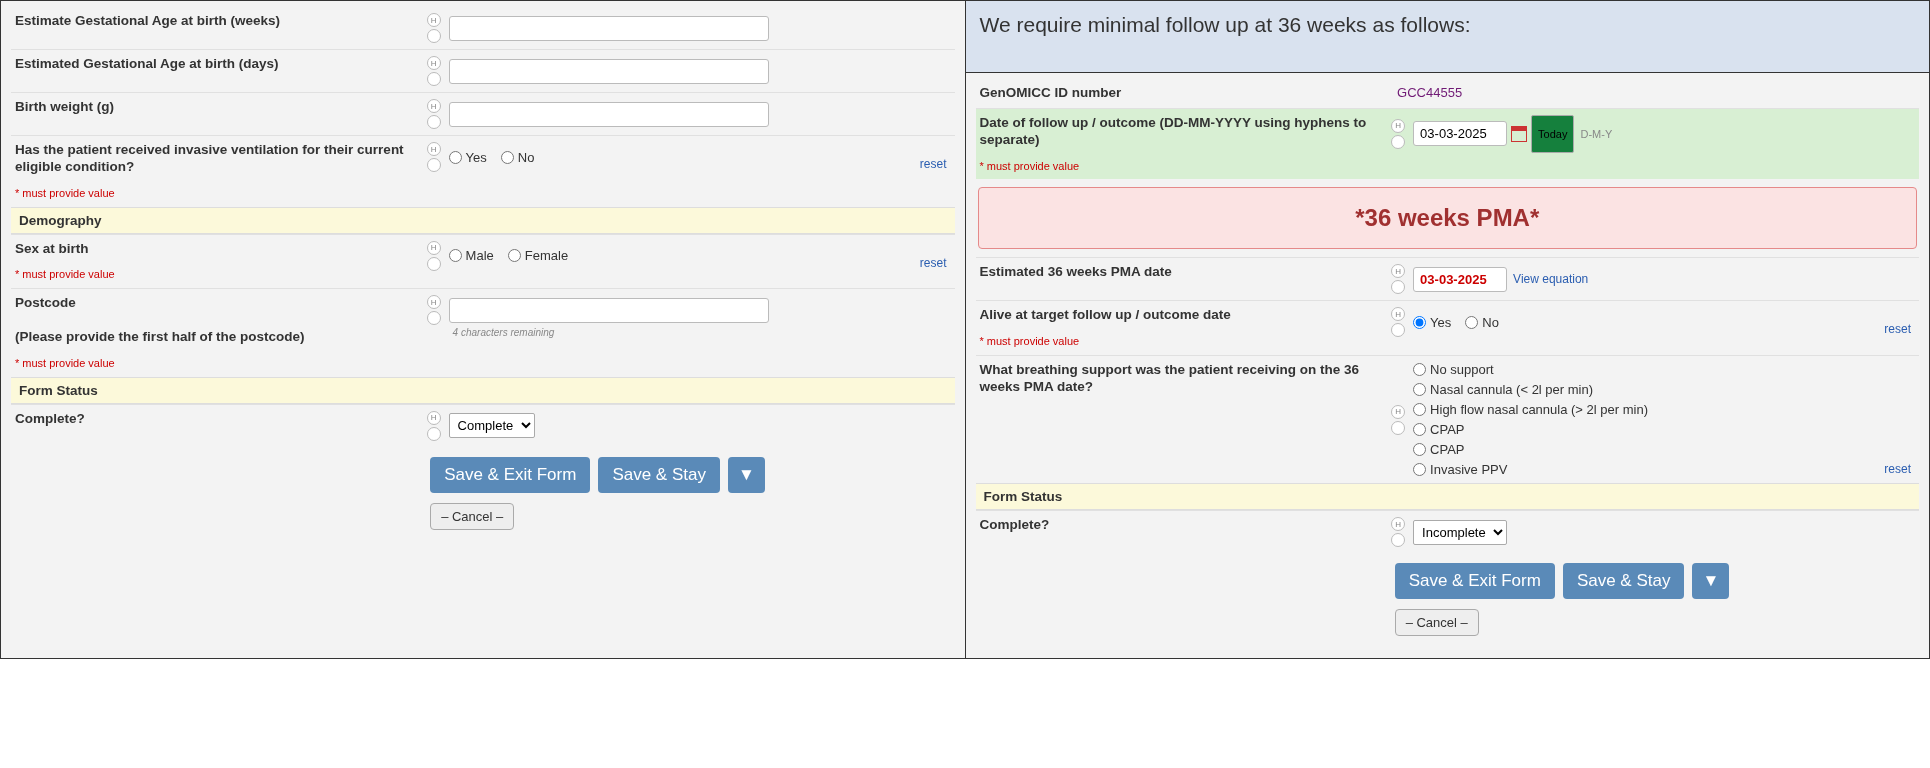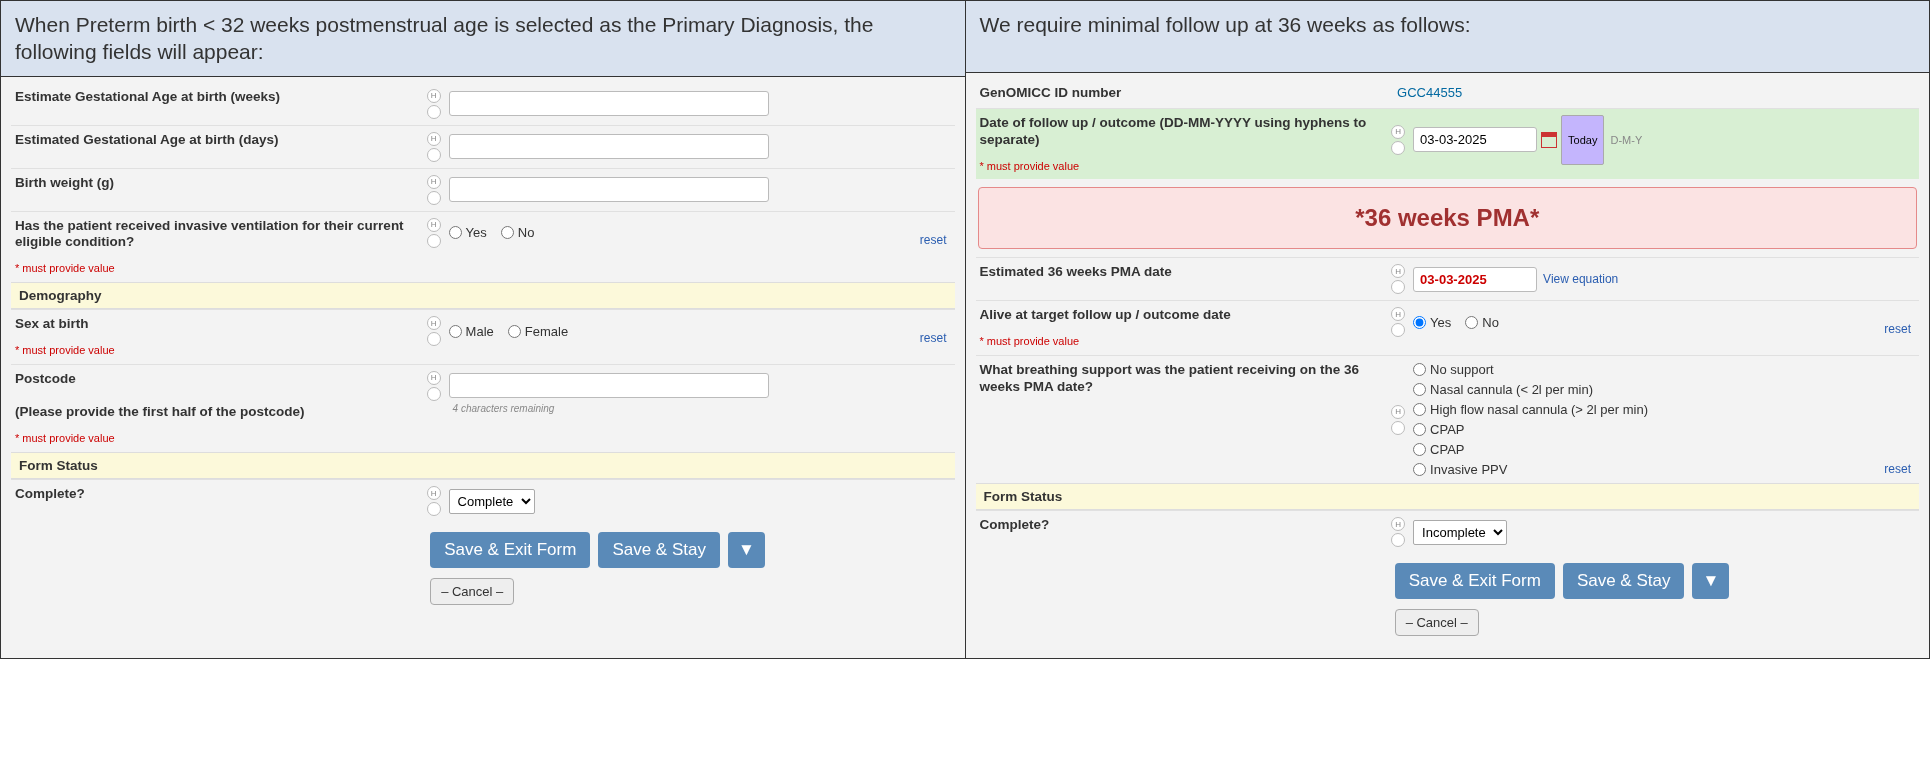--- a/index.html
+++ b/index.html
@@ -11,51 +11,50 @@
   .form-area { background: #f3f3f3; flex: 1; padding: 6px 10px 12px 10px; }
   .row { display: flex; align-items: flex-start; padding: 6px 4px; border-top: 1px solid #e0e0e0; }
   .row:first-child { border-top: none; }
   .row.green { background: #d8efd3; }
   .label-col { flex: 0 0 44%; padding-right: 8px; font-weight: bold; font-size: 13.5px; line-height: 1.25; }
   .must { color: #c00; font-size: 11px; font-weight: normal; display: block; margin-top: 11px; }
   .input-col { flex: 1; display: flex; align-items: center; position: relative; }
   .bubbles { display: flex; flex-direction: column; gap: 2px; margin-right: 8px; font-size: 10px; color: #888; }
   .bub { width: 14px; height: 14px; border: 1px solid #bbb; border-radius: 50%; display: inline-flex; align-items: center; justify-content: center; background: #fff; font-size: 8px; }
   input[type=text] { border: 1px solid #bbb; border-radius: 3px; padding: 4px 6px; font-size: 13px; width: 320px; background: #fff; }
-  input[type=text].narrow { width: 124px; }
+  input[type=text].narrow { width: 94px; }
   input[type=text].redtext { color: #c00; font-weight: bold; }
   .hint { color: #888; font-size: 10px; margin-left: 4px; margin-top: 2px; font-style: italic; }
   .reset { position: absolute; right: 4px; bottom: 1px; color: #2a5db0; font-size: 12px; cursor: pointer; }
   .radio-group { display: flex; flex-direction: column; gap: 5px; }
   .radio-group.inline { flex-direction: row; gap: 14px; }
   .radio-item { display: flex; align-items: center; gap: 4px; font-size: 13px; }
   .radio-item input { margin: 0; }
   .section-bar { background: #fcf9da; border-top: 1px solid #ddd; border-bottom: 1px solid #ddd; padding: 5px 8px; font-weight: bold; font-size: 13.5px; }
   .red-banner { border: 1px solid #e58a8a; background: #fbe3e3; color: #a03030; text-align: center; font-size: 24px; font-weight: 600; padding: 16px; margin: 8px 2px; border-radius: 4px; }
   .btn-row { padding: 10px 4px 6px 4px; display: flex; gap: 8px; align-items: center; margin-left: 44%; }
   .btn { border: none; border-radius: 4px; padding: 8px 14px; font-size: 17px; cursor: pointer; }
   .btn-primary { background: #5a8ab8; color: #fff; }
   .btn-drop { padding: 8px 10px; }
   .btn-cancel { background: #eee; border: 1px solid #aaa; color: #333; padding: 5px 10px; font-size: 13px; }
   .cancel-row { margin-left: 44%; padding: 4px 4px 10px 4px; }
   select { border: 1px solid #aaa; border-radius: 2px; padding: 3px 4px; font-size: 13px; background: #fff; }
   .inline-link { color: #2a5db0; font-size: 12px; margin-left: 6px; cursor: pointer; }
   .cal-icon { display: inline-block; width: 16px; height: 16px; border: 1px solid #c33; position: relative; margin: 0 4px; vertical-align: middle; }
   .cal-icon::before { content: ""; position: absolute; top: 0; left: 0; right: 0; height: 4px; background: #c33; }
-  .today-btn { border: 1px solid #aaa; background: #c4b5fd; padding: 18px 6px; font-size: 11px; border-radius: 2px; cursor: pointer; }
+  .today-btn { border: 1px solid #aaa; background: #15803d; padding: 12px 6px; font-size: 11px; border-radius: 2px; cursor: pointer; }
   .dmy { color: #888; font-size: 11px; margin-left: 6px; }
-  .static-val { font-size: 13px; color: #0369a1; margin-left: 6px; }
+  .static-val { font-size: 13px; color: #701a75; margin-left: 6px; }
 </style>
 </head>
 <body>
 
 <div class="outer">
 
   <div class="col">
-    <div class="header">When Preterm birth &lt; 32 weeks postmenstrual age is selected as the Primary Diagnosis, the following fields will appear:</div>
     <div class="form-area">
 
       <div class="row">
         <div class="label-col">Estimate Gestational Age at birth (weeks)</div>
         <div class="input-col">
           <span class="bubbles">
               <span class="bub">H</span>
               <span class="bub"></span>
             </span>
           <input type="text" style="">

